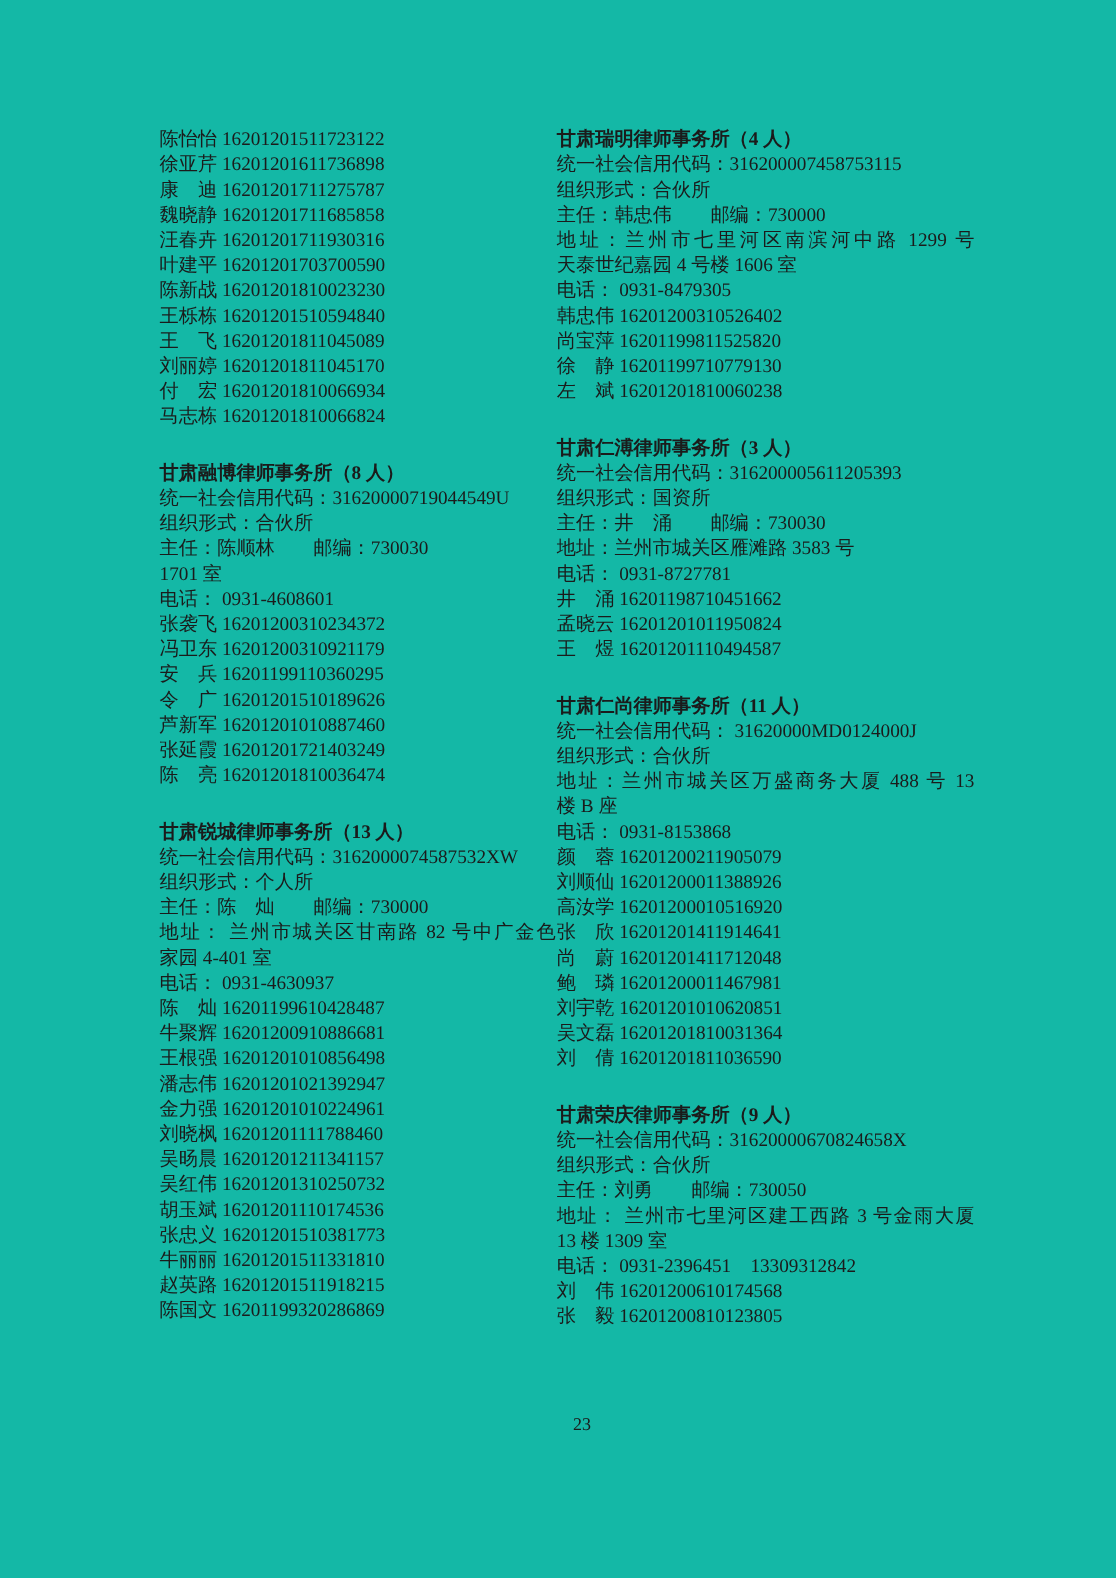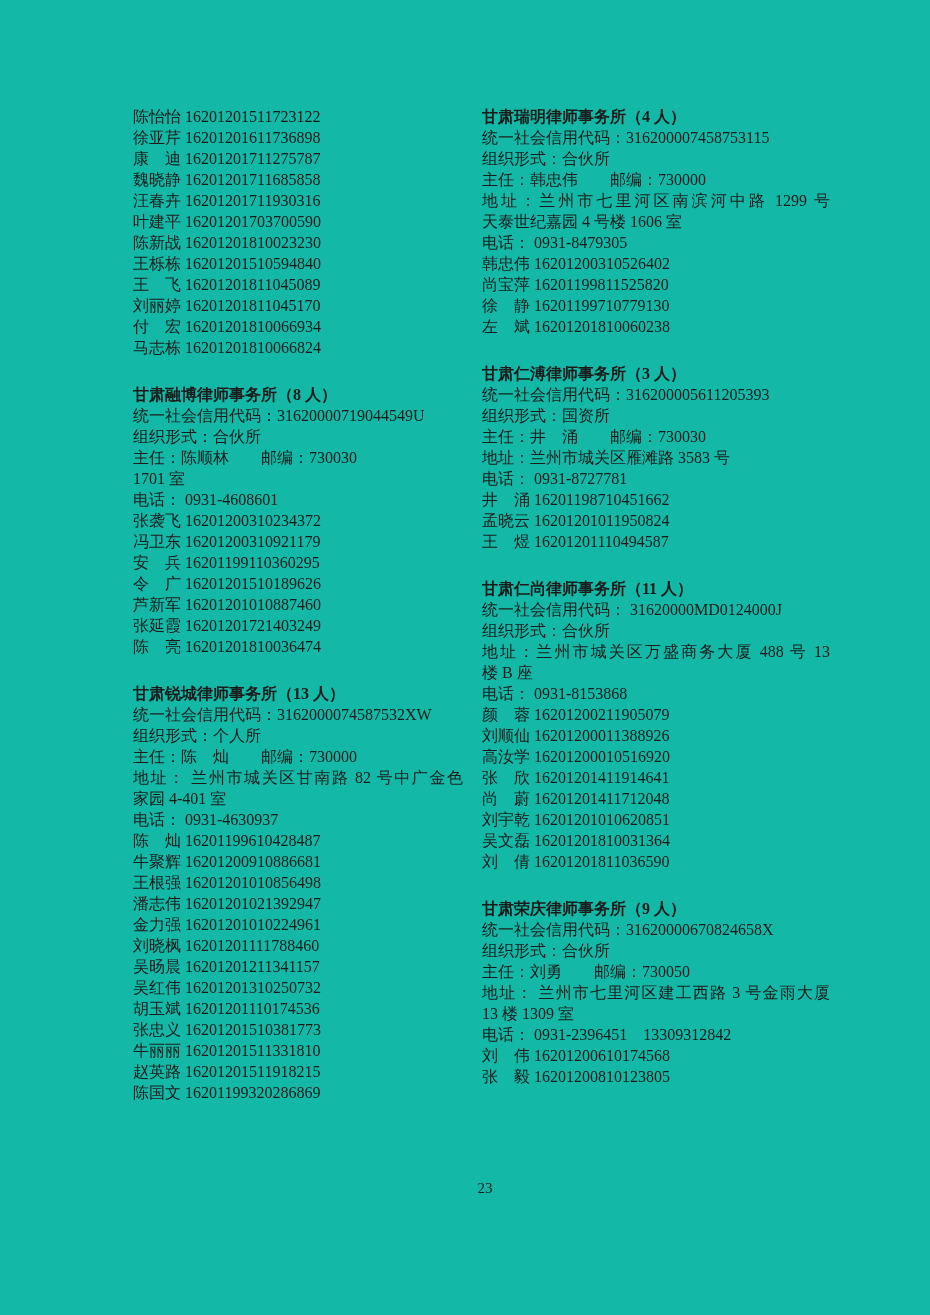--- a/index.html
+++ b/index.html
@@ -16,21 +16,21 @@
     font-size: 16px;
     line-height: 21px;
     color: #1b1b1b;
     overflow: hidden;
   }
   .col {
     position: absolute;
     top: 106px;
   }
   .col-left  { left: 133px; width: 330px; }
-  .col-right { left: 482px; width: 348px; }
+  .col-right { left: 464px; width: 348px; }
   .block { margin-bottom: 26px; }
   .block:last-child { margin-bottom: 0; }
   .firm-title {
     font-weight: 700;
     white-space: pre-wrap;
   }
   .info, .lawyer-row {
     white-space: pre-wrap;
   }
   .info.stretch {
@@ -139,20 +139,21 @@
         <div class="info">统一社会信用代码： 31620000MD0124000J</div>
         <div class="info">组织形式：合伙所</div>
         <div class="info stretch">地址：兰州市城关区万盛商务大厦 488 号 13</div>
         <div class="info">楼 B 座</div>
         <div class="info">电话： 0931-8153868</div>
         <div class="lawyer-row"><span class="name">颜　蓉</span> <span class="num">16201200211905079</span></div>
         <div class="lawyer-row"><span class="name">刘顺仙</span> <span class="num">16201200011388926</span></div>
         <div class="lawyer-row"><span class="name">高汝学</span> <span class="num">16201200010516920</span></div>
         <div class="lawyer-row"><span class="name">张　欣</span> <span class="num">16201201411914641</span></div>
         <div class="lawyer-row"><span class="name">尚　蔚</span> <span class="num">16201201411712048</span></div>
+        <div class="lawyer-row"><span class="name">鲍　璘</span> <span class="num">16201200011467981</span></div>
         <div class="lawyer-row"><span class="name">刘宇乾</span> <span class="num">16201201010620851</span></div>
         <div class="lawyer-row"><span class="name">吴文磊</span> <span class="num">16201201810031364</span></div>
         <div class="lawyer-row"><span class="name">刘　倩</span> <span class="num">16201201811036590</span></div>
       </div>
       <div class="block">
         <div class="firm-title">甘肃荣庆律师事务所（9 人）</div>
         <div class="info">统一社会信用代码：31620000670824658X</div>
         <div class="info">组织形式：合伙所</div>
         <div class="info">主任：刘勇　　邮编：730050</div>
         <div class="info stretch">地址： 兰州市七里河区建工西路 3 号金雨大厦</div>

